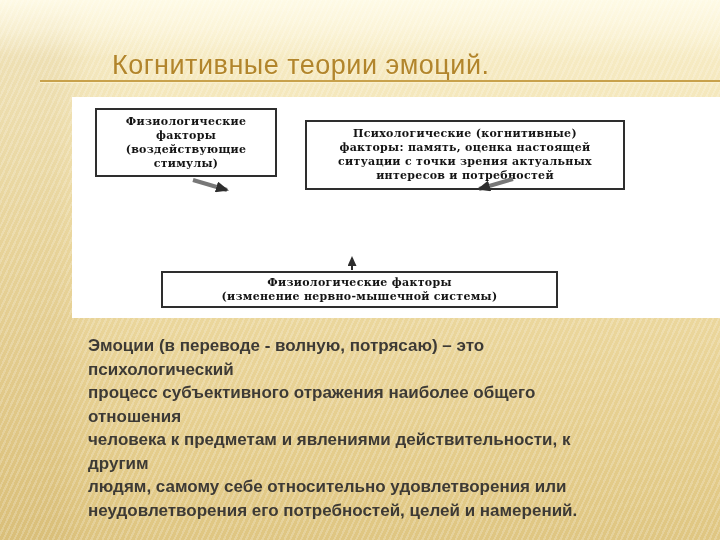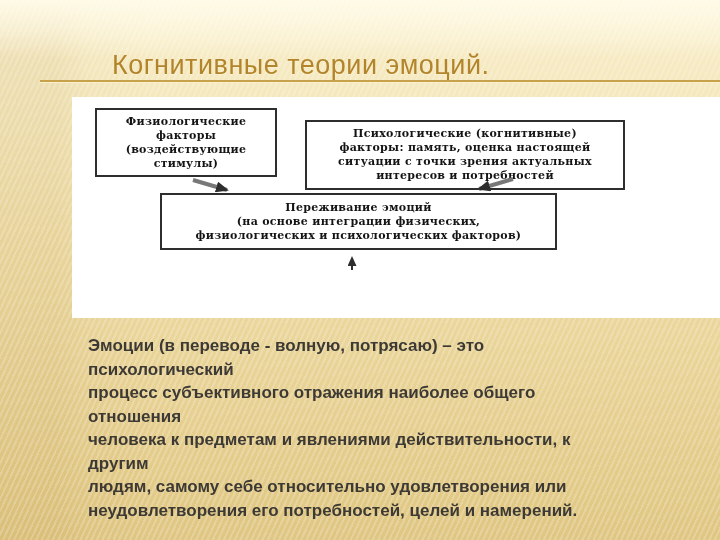--- a/index.html
+++ b/index.html
@@ -93,24 +93,23 @@
     <div class="dbox box-tl">Физиологические
 факторы
 (воздействующие
 стимулы)</div>
 
     <div class="dbox box-tr">Психологические (когнитивные)
 факторы: память, оценка настоящей
 ситуации с точки зрения актуальных
 интересов и потребностей</div>
 
-    <div class="dbox box-mid">Переживание эмоций
-(на основе интеграции физических,
-физиологических и психологических факторов)</div>
 
+    <div class="dbox box-bot">Физиологические факторы
+(изменение нервно-мышечной системы)</div>
 
     <svg class="arrows" viewBox="0 0 568 221" xmlns="http://www.w3.org/2000/svg">
       <defs>
         <marker id="mArrow" markerUnits="userSpaceOnUse" markerWidth="13" markerHeight="11" refX="11" refY="5.5" orient="auto">
           <path d="M0,0 L13,5.5 L0,11 Z" fill="#2e2e2e"></path>
         </marker>
         <marker id="mArrowSm" markerUnits="userSpaceOnUse" markerWidth="10" markerHeight="9" refX="8" refY="4.5" orient="auto">
           <path d="M0,0 L10,4.5 L0,9 Z" fill="#2e2e2e"></path>
         </marker>
       </defs>

